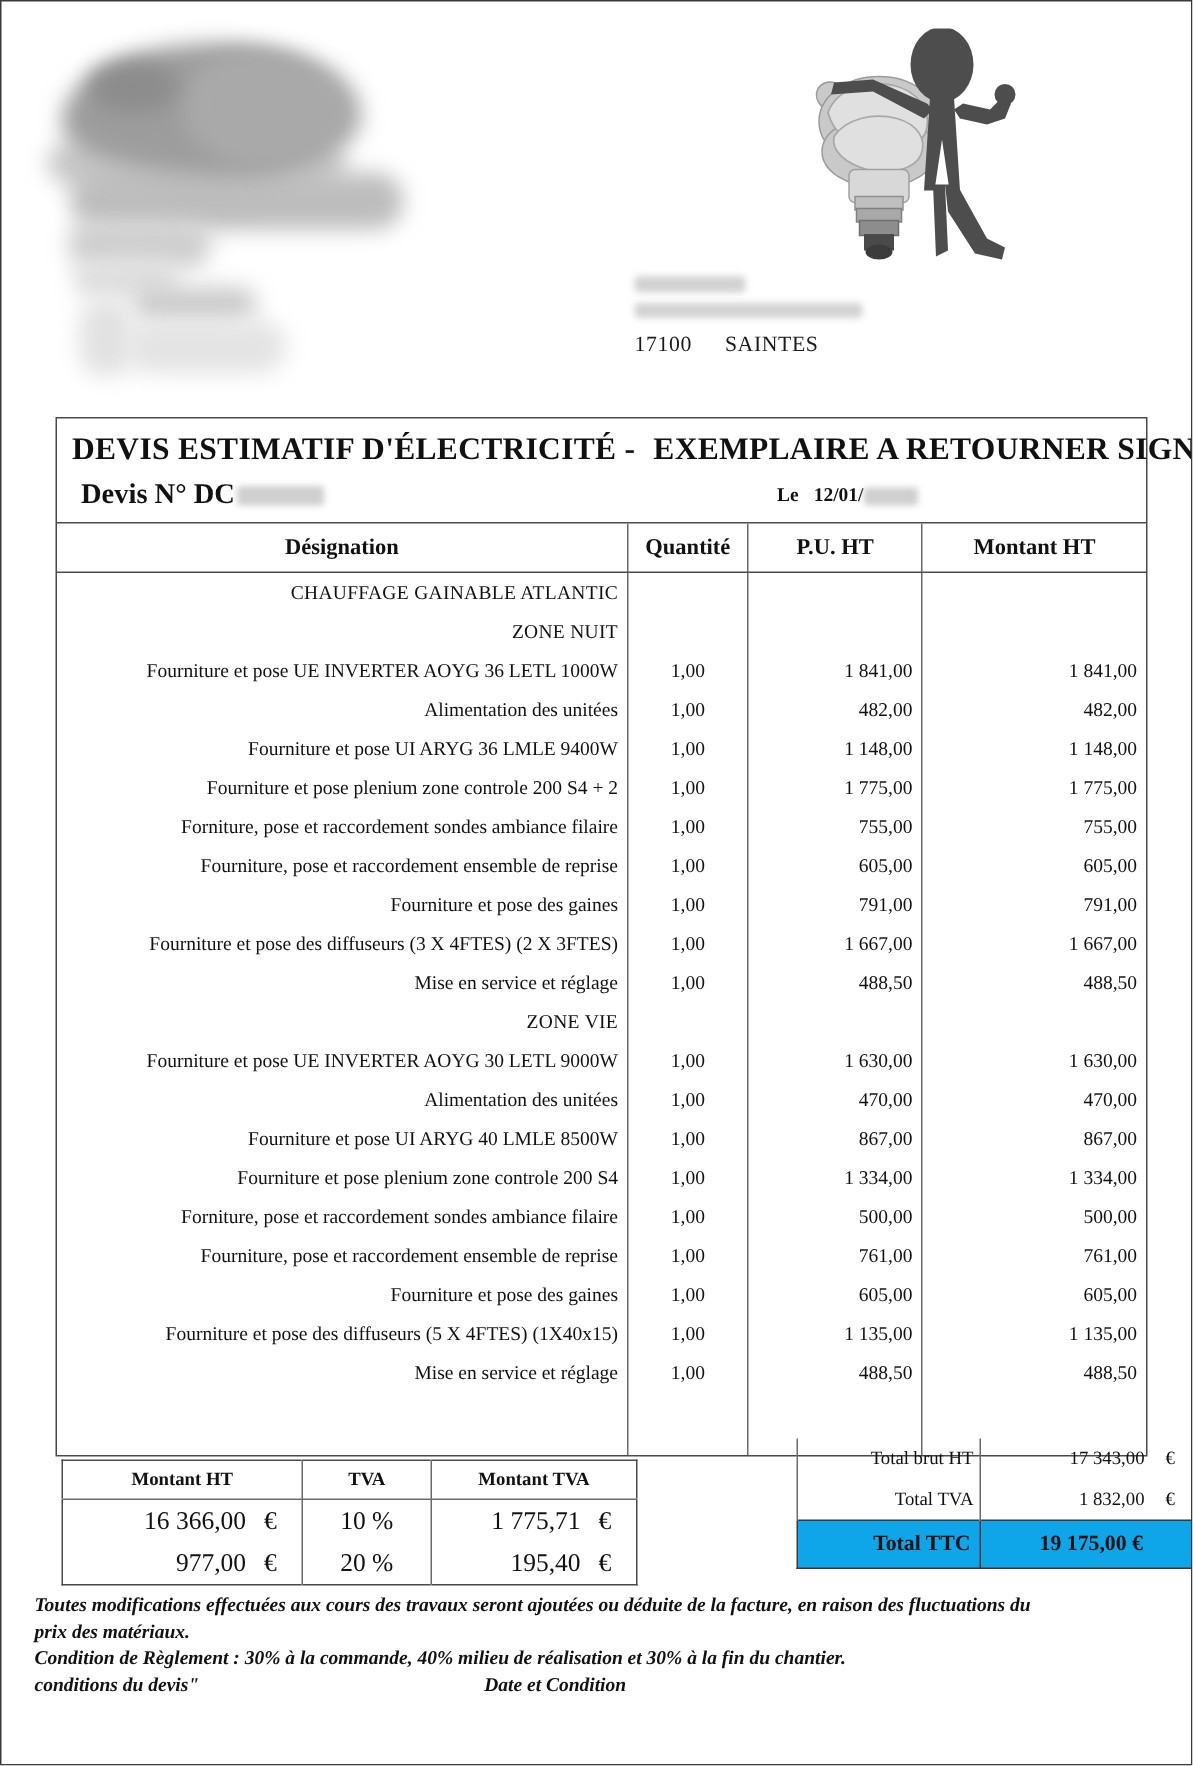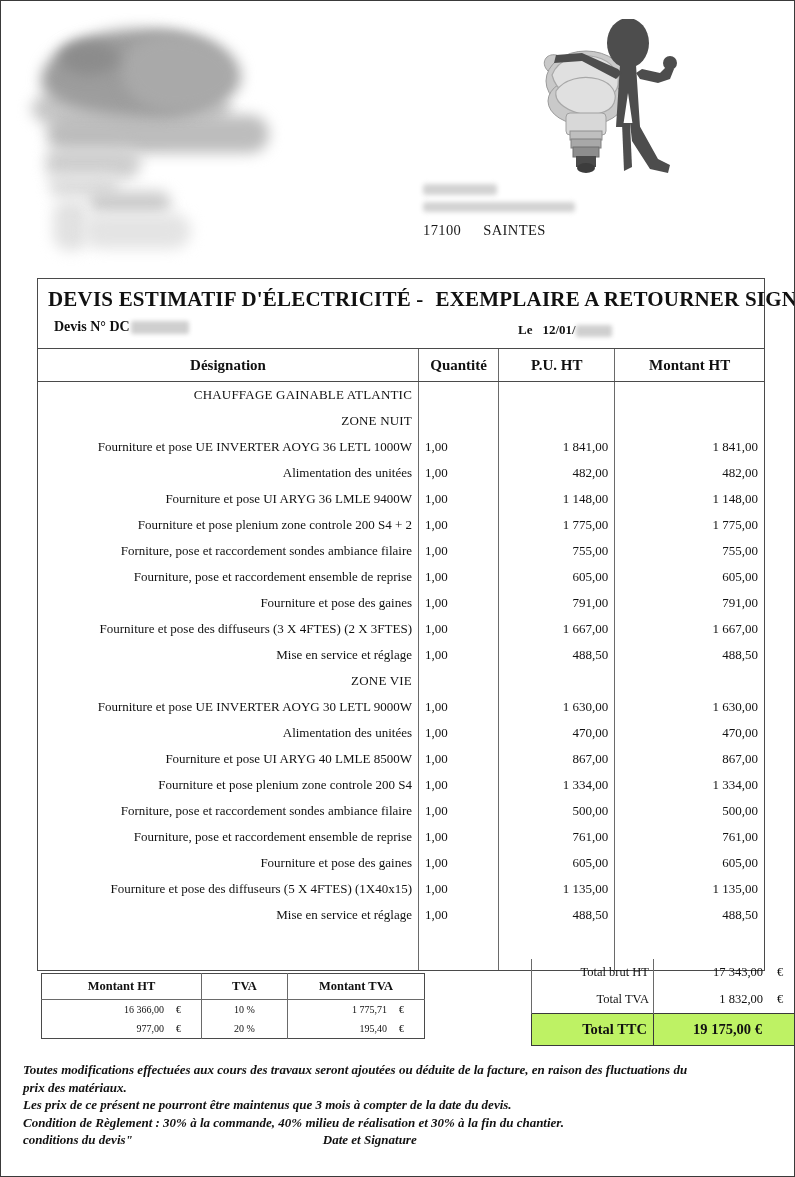--- a/index.html
+++ b/index.html
@@ -151,21 +151,21 @@
   }
   #doc-title .sep { display:inline-block; width:12px; }
   #quote-line {
     position: relative;
     height: 22px;
   }
   #quote-no {
     position: absolute;
     left: 6px; top: 0;
     font-weight: bold;
-    font-size: 14px;
+    font-size: 19px;
   }
   #quote-no .redact-inline {
     display: inline-block;
     vertical-align: middle;
     width: 58px; height: 13px;
     background: #cfcfcf;
     filter: blur(2.2px);
     border-radius: 2px;
     margin-left: 1px;
   }
@@ -208,21 +208,21 @@
 
   table.items td {
     font-size: 13px;
     padding: 4px 6px;
     height: 18px;
     border-right: 1px solid #6a6a6a;
     vertical-align: middle;
   }
   table.items td:last-child { border-right: none; }
   td.desc { text-align: right; padding-left: 12px; }
-  td.qty  { }
+  td.qty  { text-align: center; }
   td.num  { text-align: right; padding-right: 22px; }
   tr.section td.desc { letter-spacing: 0.2px; }
   tr.spacer td { height: 34px; border-right: 1px solid #6a6a6a; }
   tr.spacer td:last-child { border-right: none; }
 
   
   #totals-zone {
     position: absolute;
     left: 36px;
     top: 968px;
@@ -245,21 +245,21 @@
   #vat-table th {
     font-size: 12.5px;
     font-weight: bold;
     text-align: center;
     padding: 5px 3px;
     border-bottom: 1px solid #6a6a6a;
     border-right: 1px solid #6a6a6a;
   }
   #vat-table th:last-child { border-right: none; }
   #vat-table td {
-    font-size: 10px;
+    font-size: 17px;
     padding: 4px 3px;
     border-right: 1px solid #6a6a6a;
   }
   #vat-table td:last-child { border-right: none; }
   #vat-table td.amt { text-align: right; }
   #vat-table td.amt .cur { display:inline-block; width: 22px; text-align:left; margin-left: 12px; }
   #vat-table td.rate { text-align: center; }
 
   
   #grand-table {
@@ -276,21 +276,21 @@
     font-size: 12.5px;
     padding: 6px 4px;
     border-right: 1px solid #6a6a6a;
     border-left: 1px solid #6a6a6a;
   }
   #grand-table tr.plain td:last-child { border-right: 1px solid #6a6a6a; border-left: 1px solid #6a6a6a; }
   #grand-table td.lbl { text-align: right; padding-right: 6px; }
   #grand-table td.val { text-align: right; padding-right: 10px; }
   #grand-table td.val .cur { display:inline-block; width: 20px; text-align:left; margin-left: 14px; }
   #grand-table tr.ttc td {
-    background: #bef264;
+    background: #0ea5e9;
     font-weight: bold;
     font-size: 14.5px;
     padding: 7px 4px;
     border: 1.4px solid #3a3a3a;
   }
   #grand-table tr.ttc td.lbl { text-align: right; padding-right: 6px; }
   #grand-table tr.ttc td.val { text-align: center; }
 
   
   #footer-conditions {
@@ -596,18 +596,17 @@
           <td class="lbl">Total TTC</td>
           <td class="val">19 175,00 €</td>
         </tr>
       </tbody>
     </table>
   </div>
 
   <div id="footer-conditions">
     <p>Toutes modifications effectuées aux cours des travaux seront ajoutées ou déduite de la facture, en raison des fluctuations du</p>
     <p>prix des matériaux.</p>
-    <p>Les prix de ce présent ne pourront être maintenus que 3 mois à compter de la date du devis.</p>
     <p>Condition de Règlement : 30% à la commande, 40% milieu de réalisation et 30% à la fin du chantier.</p>
-    <p><span>conditions du devis"</span><span class="indent-sig">Date et Signature</span></p>
+    <p><span>conditions du devis"</span><span class="indent-sig">Date et Condition</span></p>
   </div>
 
 </div>
 
 </body></html>

